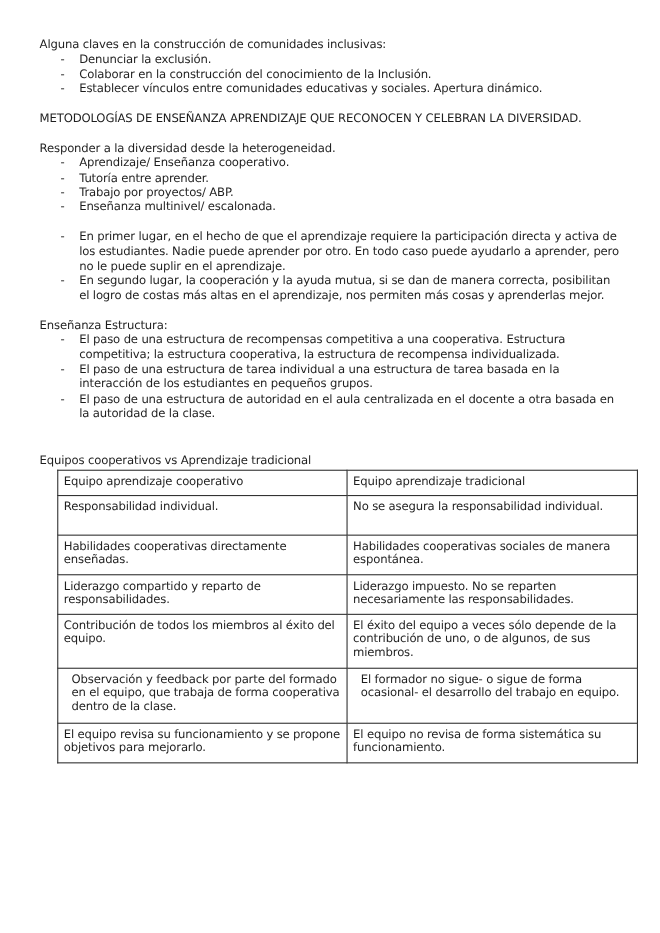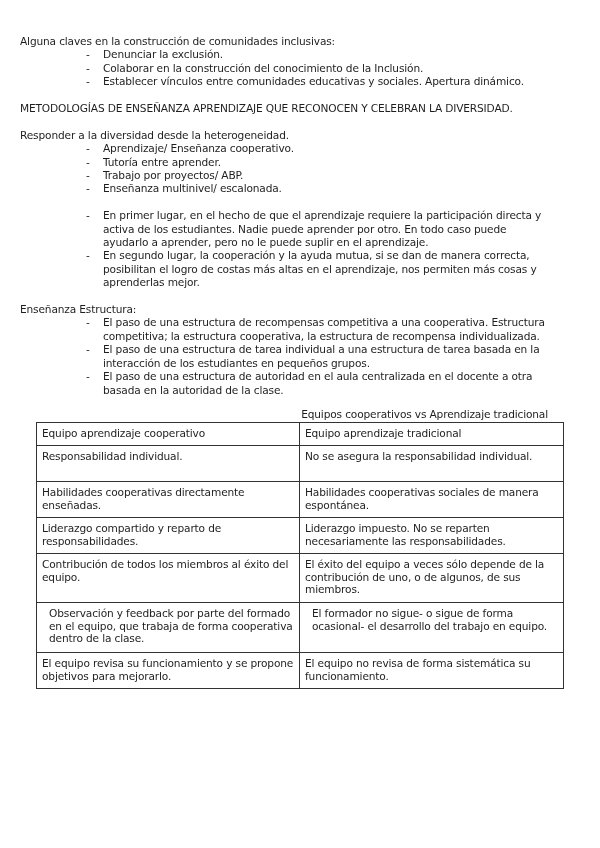--- a/index.html
+++ b/index.html
@@ -10,51 +10,49 @@
     body {
       width: 600px;
       height: 848px;
       position: relative;
       overflow: hidden;
       font-family: "DejaVu Sans", sans-serif;
       color: #1e1e1e;
     }
     .page {
       position: absolute;
-      left: 20px;
+      left: 36px;
       top: 35px;
       width: 528px;
       font-size: 10.6px;
       line-height: 13.4px;
       letter-spacing: -0.15px;
     }
     p {
       margin: 0;
     }
     .gap {
       height: 13.4px;
     }
     ul.dash {
       list-style: none;
       margin: 0;
       padding: 0 0 0 36px;
     }
     ul.dash li {
       position: relative;
-      margin-left: 47px;
     }
     ul.dash li::before {
       content: "-";
       position: absolute;
       left: -17px;
       top: 0;
     }
     .table-caption {
-      margin-top: 11px;
-      text-align: right;
+      margin-top: 29px;
     }
     table.cmp {
       border-collapse: collapse;
       width: 527px;
       table-layout: fixed;
       margin-top: 1px;
       margin-left: 16px;
     }
     table.cmp td {
       border: 1px solid #333333;

